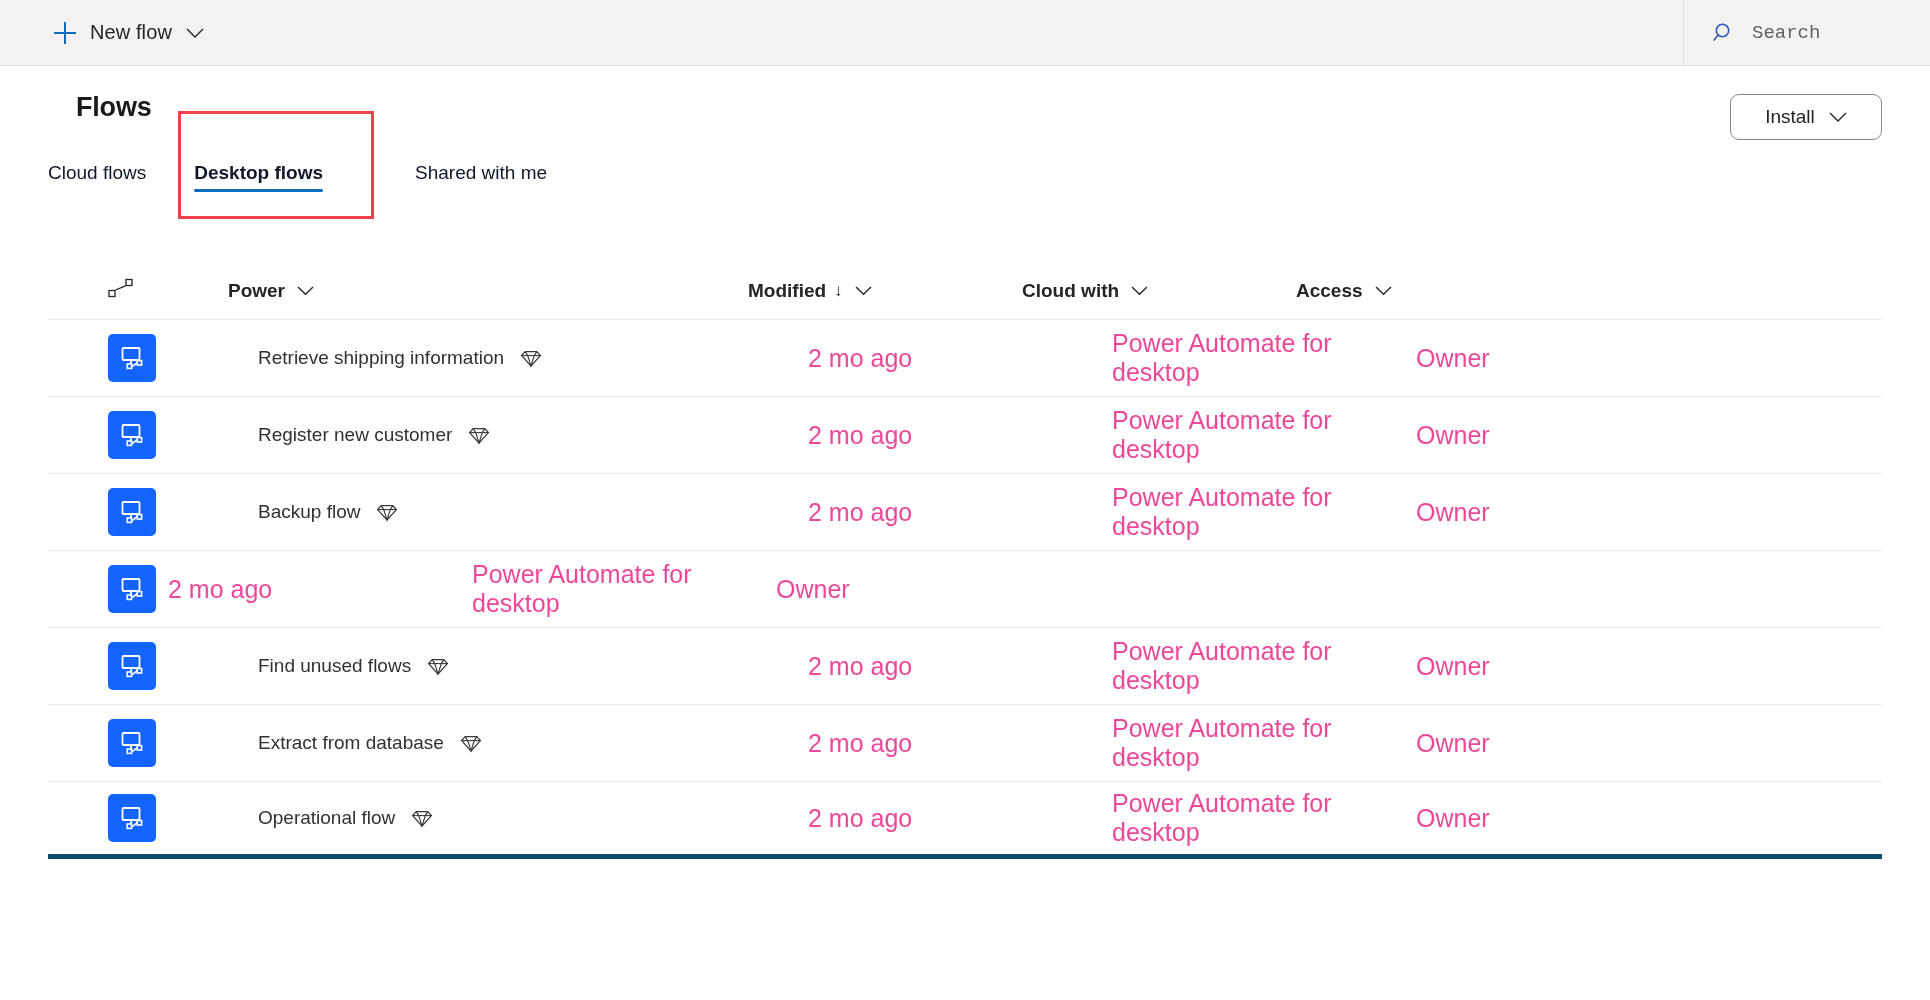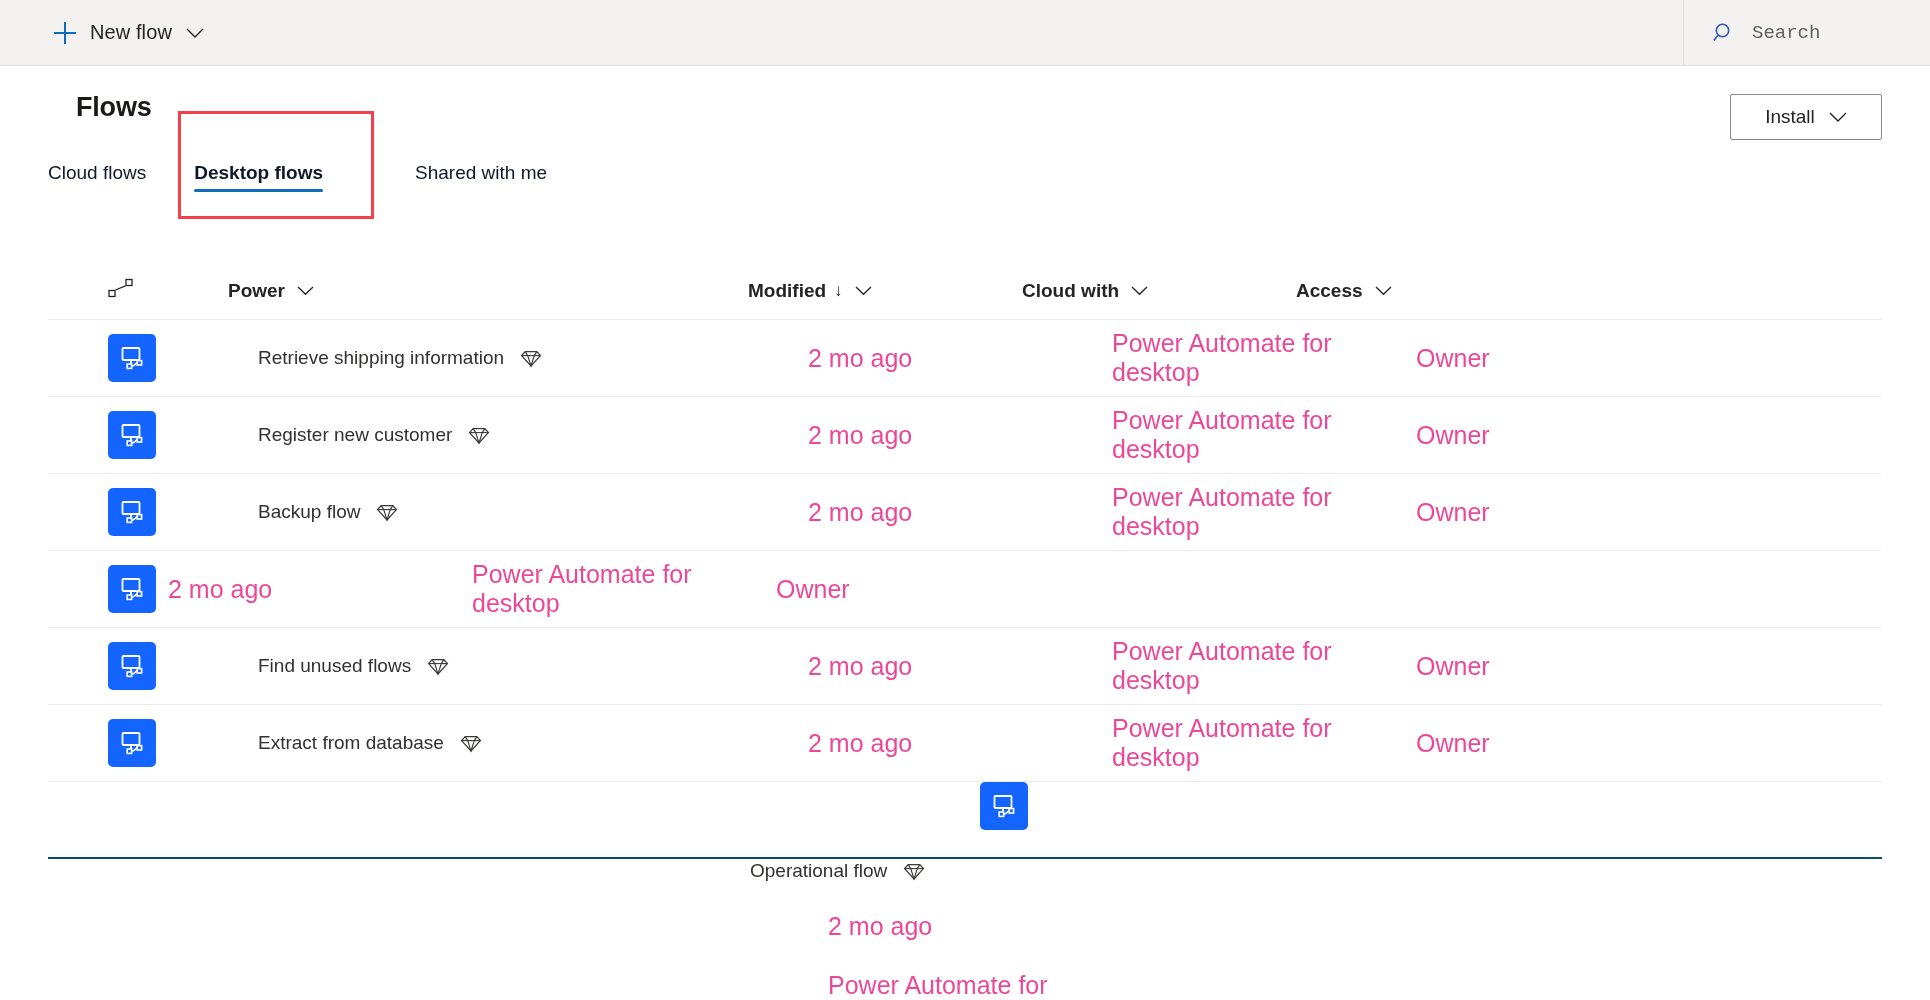--- a/index.html
+++ b/index.html
@@ -53,21 +53,21 @@
   #page-title {
     position: absolute; left: 48px; top: 92px;
     font-size: 27px; font-weight: bold; color: #1b1a19;
     letter-spacing: -.2px;
     margin-left: 28px;
   }
 
   #install-btn {
     position: absolute; right: 48px; top: 94px;
     width: 152px; height: 46px;
-    border: 1px solid #8a8886; border-radius: 2px;
+    border: 1px solid #8a8886; border-radius: 9px;
     background: #ffffff;
     display: flex; align-items: center; justify-content: center; gap: 14px;
     cursor: pointer;
   }
   #install-label { font-size: 19px; color: #242424; }
 
   
   #tabs {
     position: absolute; left: 48px; top: 162px;
     display: flex; align-items: flex-start;
@@ -118,21 +118,21 @@
   .col-access  { width: 300px; }
 
   .sort-arrow { font-size: 17px; color: #242424; margin-left: -4px; }
 
   .row {
     display: flex; align-items: center;
     height: 77px;
     border-bottom: 1px solid #edebe9;
     gap: 30px;
   }
-  .row:last-child { border-bottom: 2px solid #0c4a6e; flex-direction: column; }
+  .row:last-child { border-bottom: 5px solid #0c4a6e; }
 
   .flow-tile {
     width: 48px; height: 48px; border-radius: 5px;
     background: #1464ff;
     display: flex; align-items: center; justify-content: center;
     flex: none;
   }
   .cell-name {
     display: flex; align-items: center; gap: 16px;
     font-size: 19px; color: #323130;

